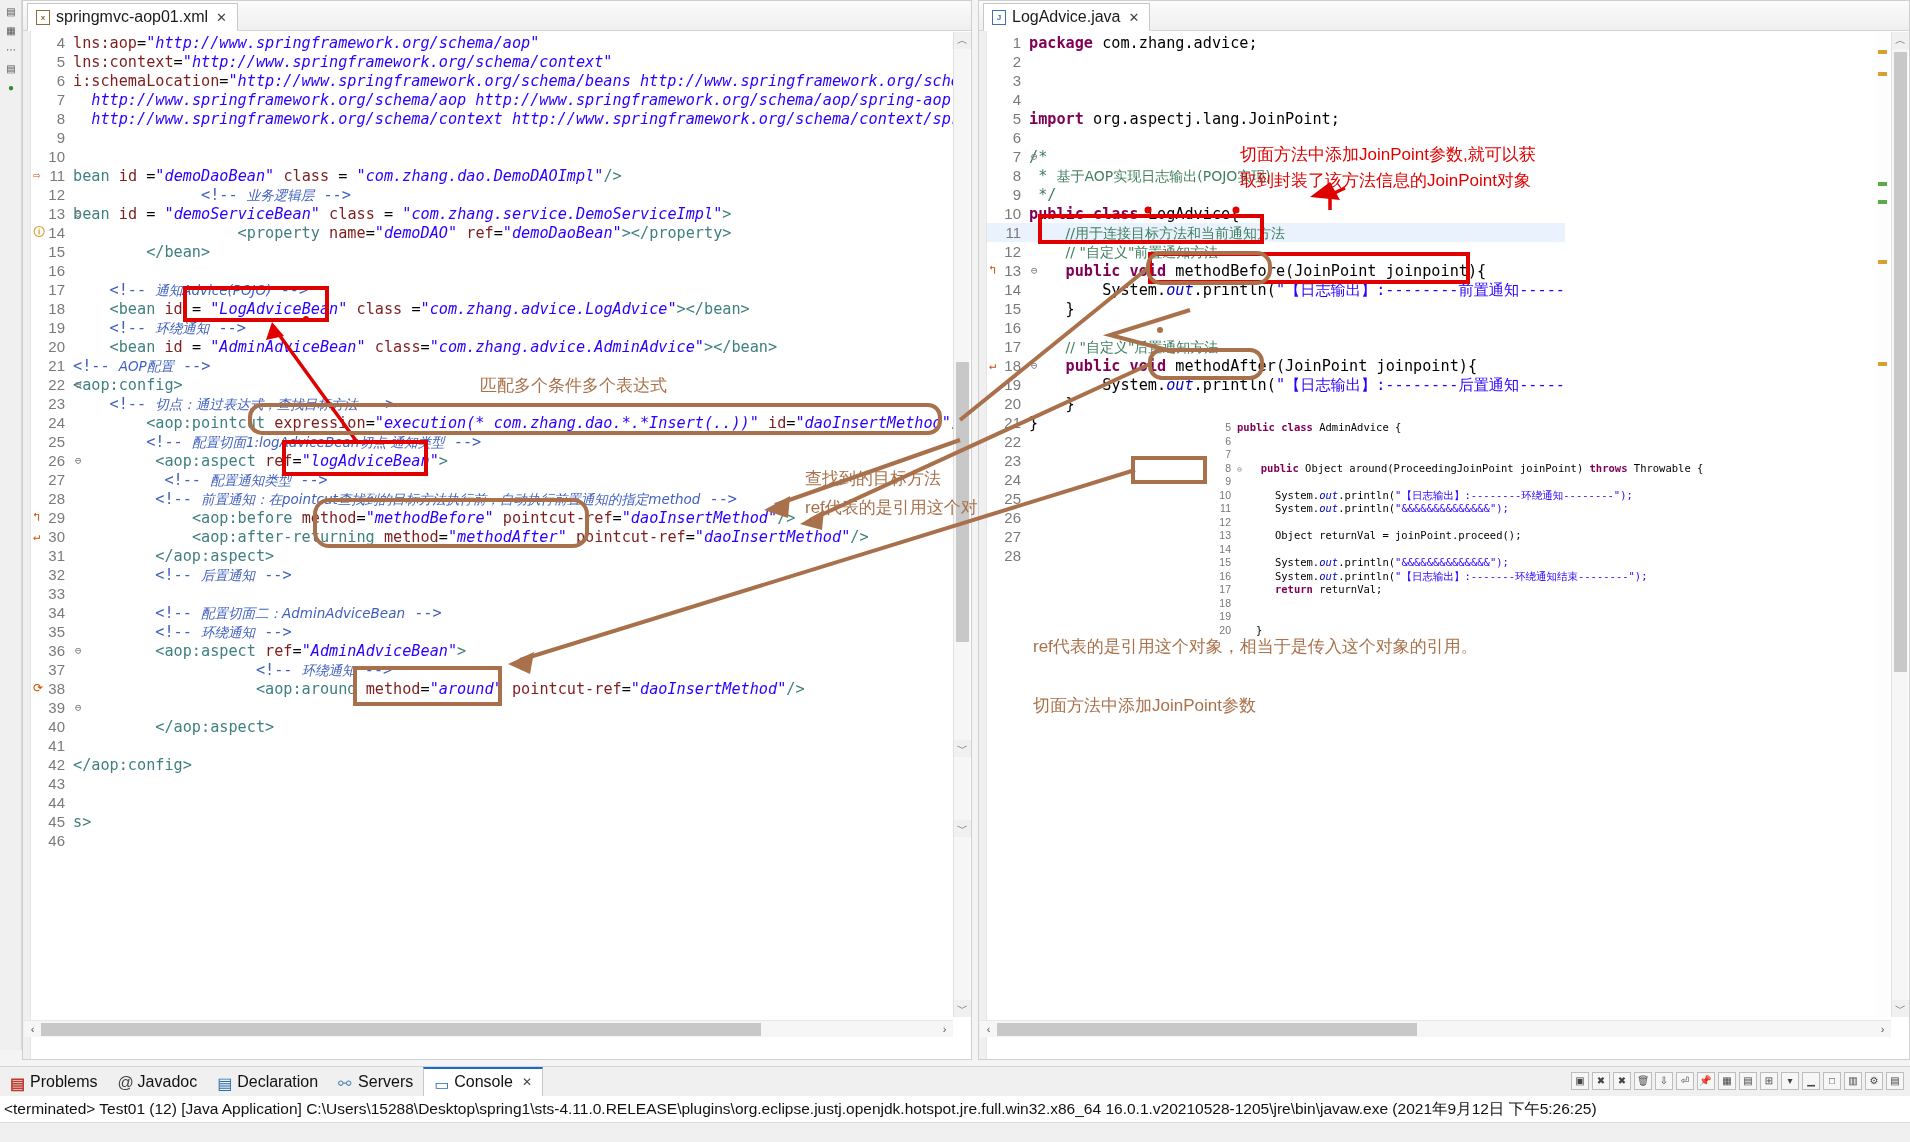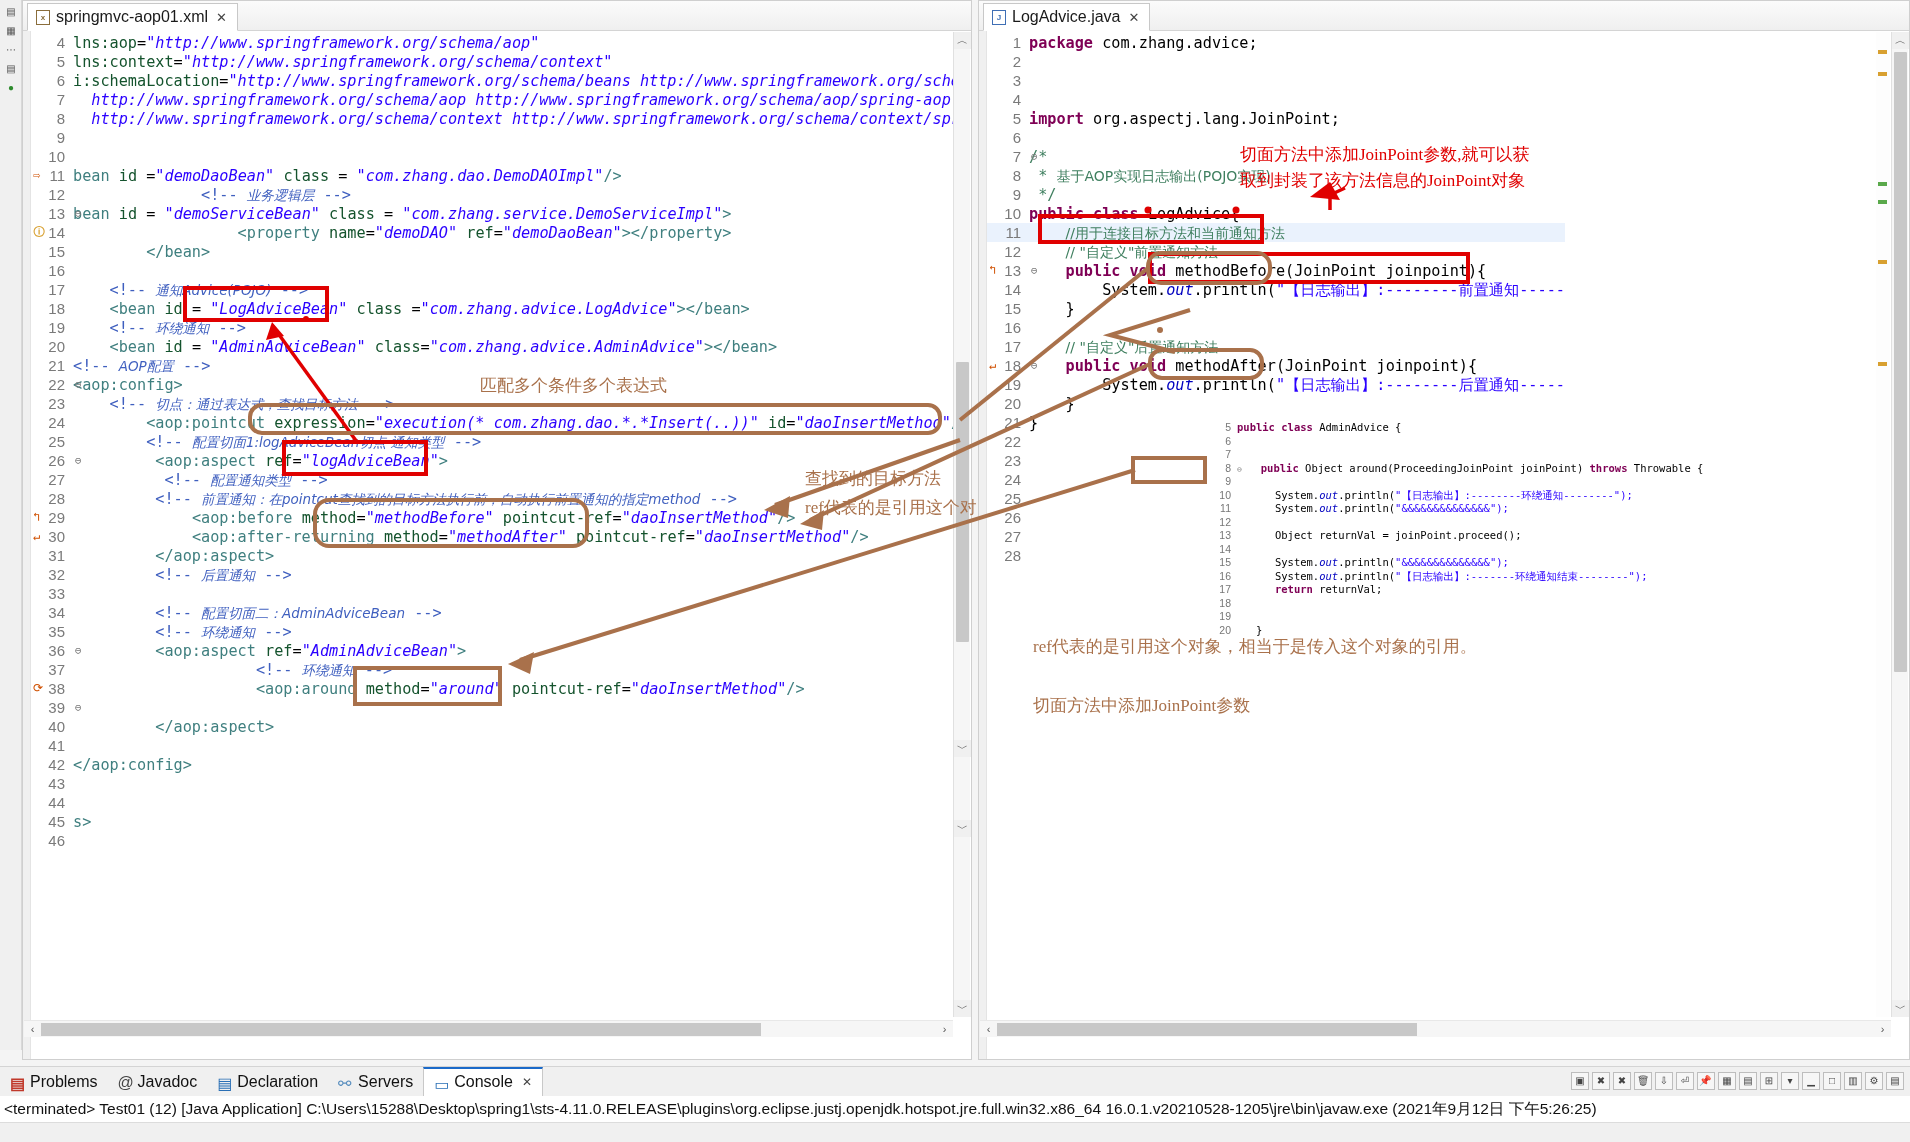--- a/index.html
+++ b/index.html
@@ -73,21 +73,21 @@
     color: #7a7a7a; padding-right: 8px; font-size: 15px;
     font-family: "Liberation Sans", sans-serif;
   }
   .row { height: 19px; position: relative; }
   .row.hl { background: #eaf2fd; }
   .fold { position:absolute; left: 44px; color:#7a7a7a; font-size: 11px; }
   .mark { position:absolute; left: 2px; font-size: 12px; }
 
   
   .t-tag    { color: #3f7f7f; }
-  .t-attr   { color: #14532d; }
+  .t-attr   { color: #7f1d1d; }
   .t-val    { color: #2a00ff; font-style: italic; }
   .t-cmt    { color: #3f5fbf; }
   .t-cmtz   { color: #3f5fbf; font-size: 13.5px; font-family:"DejaVu Sans", sans-serif;font-style:italic;}
   .t-kw     { color: #7f0055; font-weight: bold; }
   .t-str    { color: #2a00ff; }
   .t-jcmt   { color: #3f7f5f; }
   .t-plain  { color: #000000; }
   .t-field  { color: #0000c0; font-style: italic; }
 
   
@@ -158,21 +158,21 @@
     background:#f0f0f0; border-top:1px solid #dcdcdc;
   }
   .watermark{
     position:absolute; right:8px; bottom:22px; font-size:13px; color:#cfcfcf;
   }
 
   
   .overlay { position:absolute; left:0; top:0; width:1910px; height:1142px;
              pointer-events:none; }
   .anno-text {
-    position:absolute; font-family:Liberation Serif, serif; white-space:nowrap;
+    position:absolute; font-family:Liberation Sans, sans-serif; white-space:nowrap;
   }
 </style>
 </head>
 <body>
 
 <div class="app">
 
   <div class="left-rail">
     <div class="rail-icon">▤</div>
     <div class="rail-icon">▦</div>

